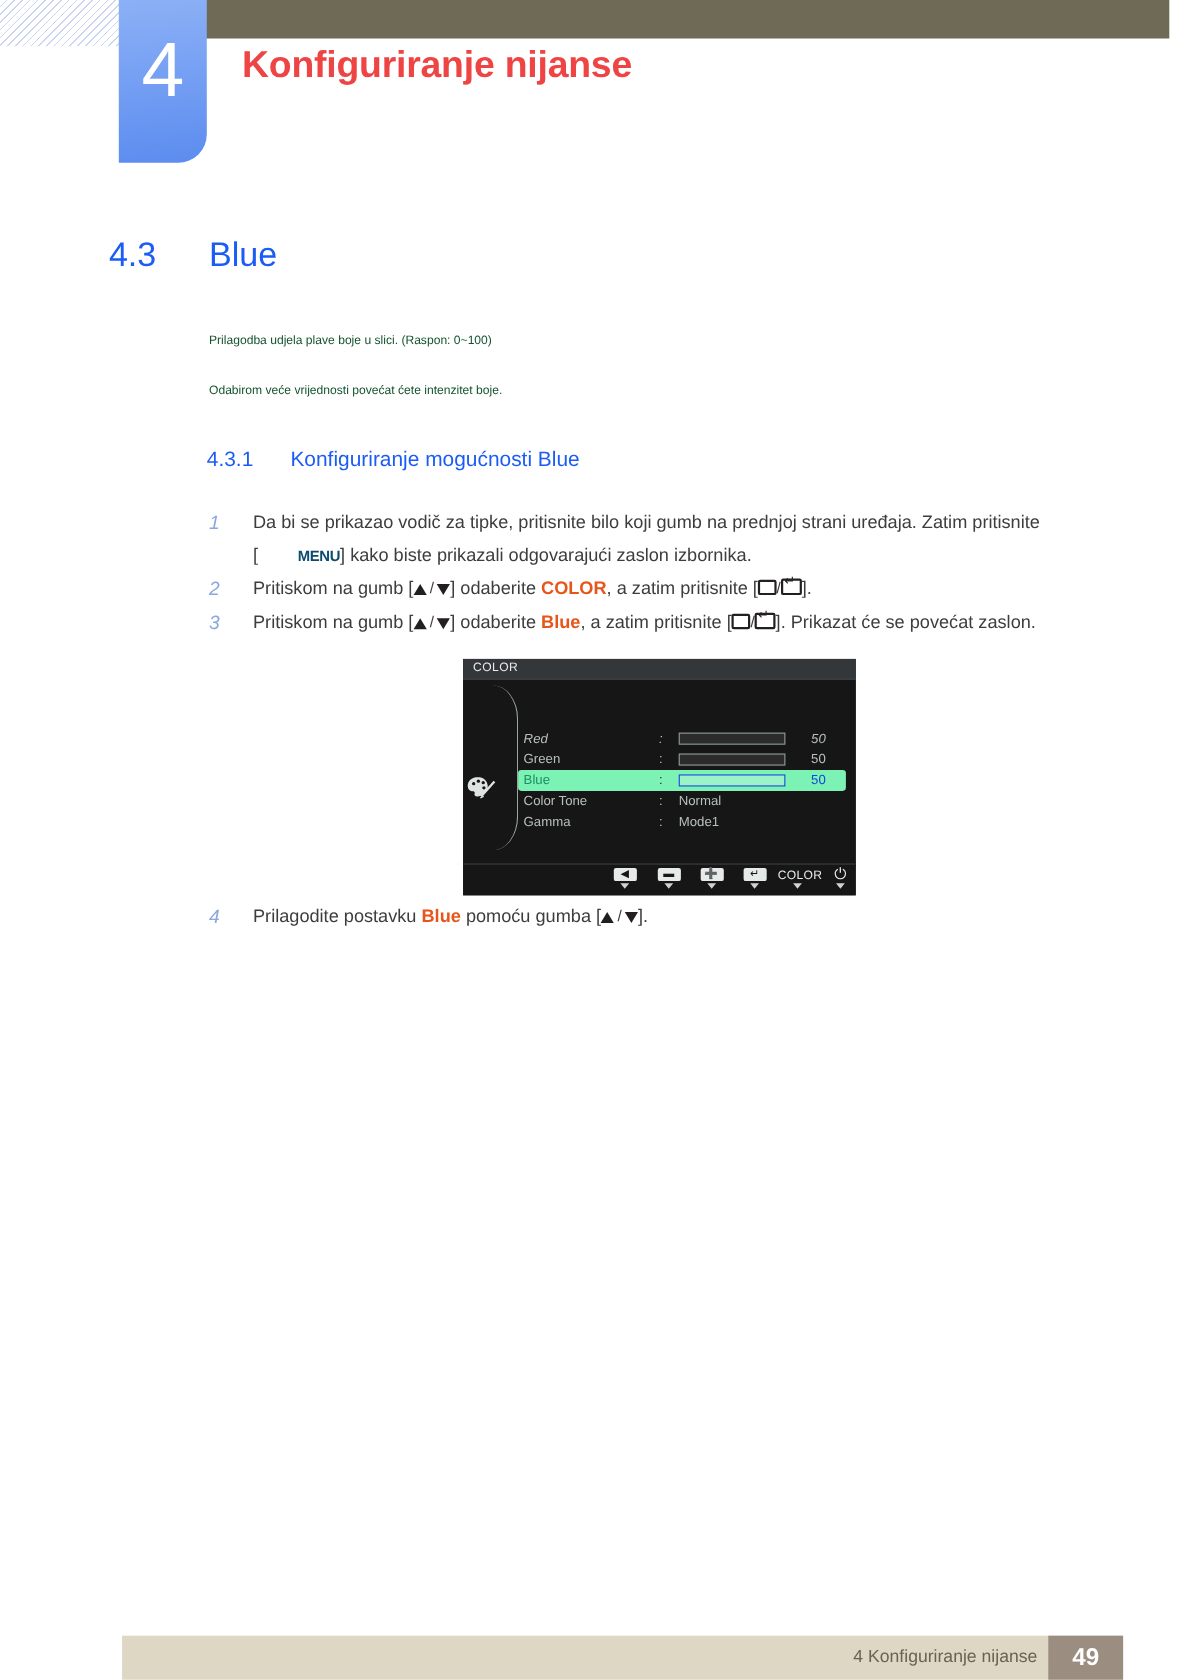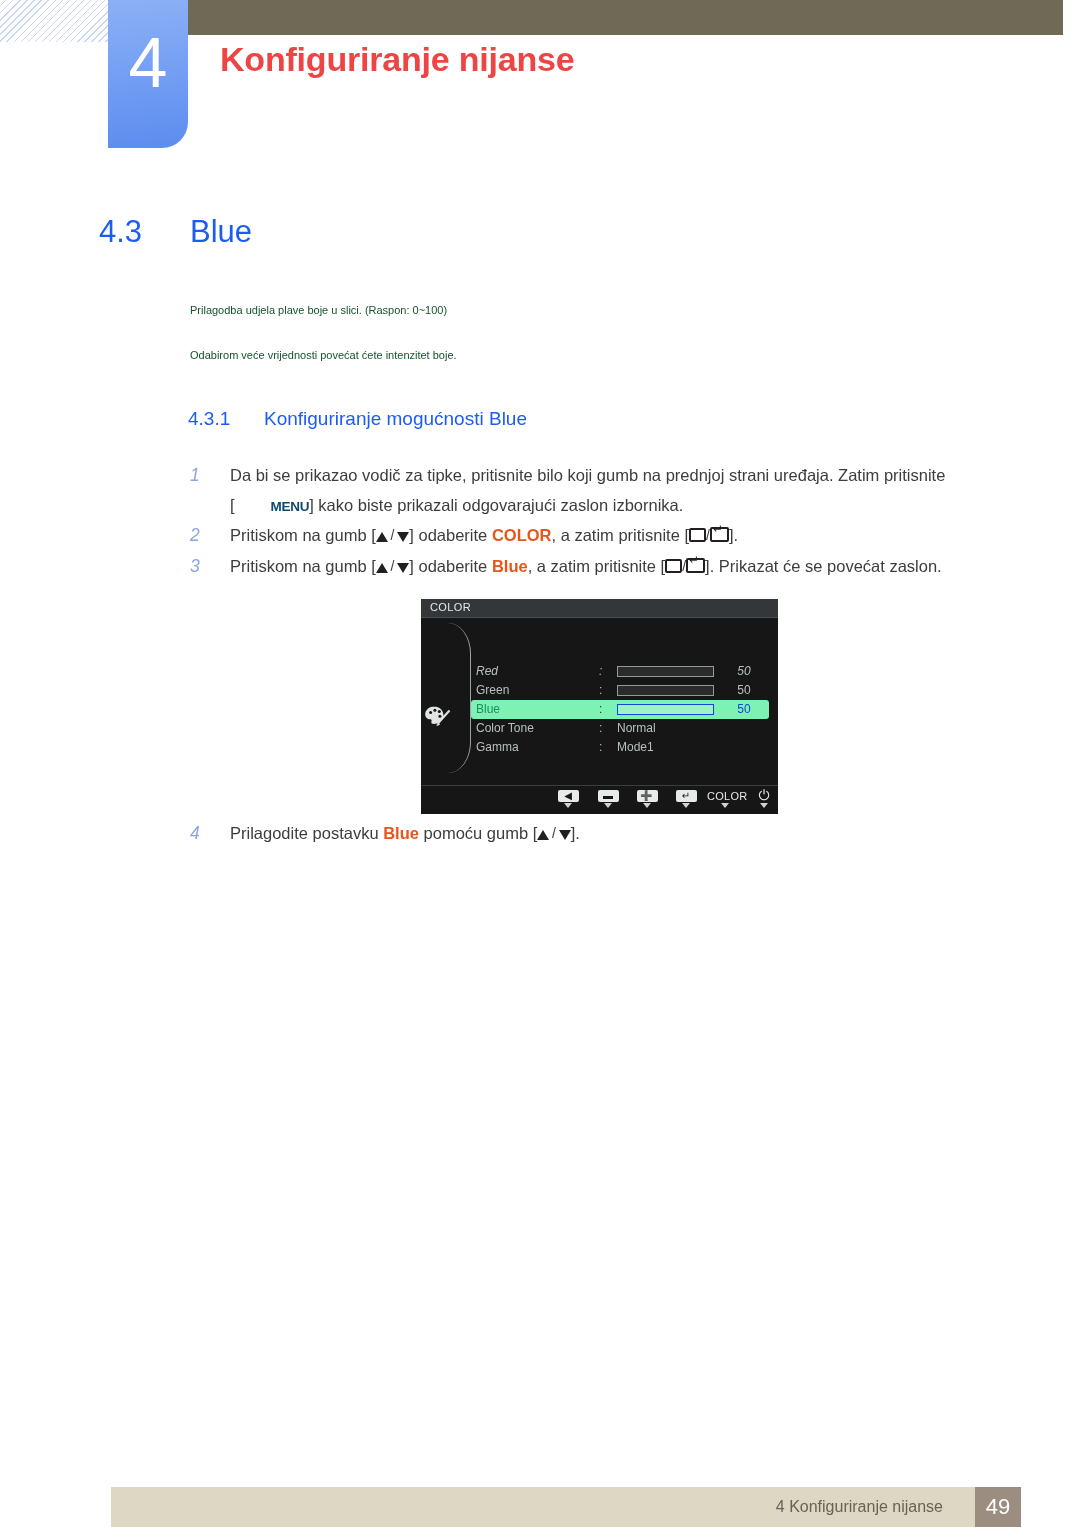--- a/index.html
+++ b/index.html
@@ -344,25 +344,25 @@
   #footer-text {
     position: absolute;
     right: 78px; top: 11px;
     font-size: 16px;
     color: #6b6155;
     margin-left: 16px;
   }
   #footer-pageno {
     position: absolute;
     right: 0px; top: 0;
-    width: 46px; height: 40px;
+    width: 68px; height: 40px;
     background: #9b8d80;
     color: #ffffff;
     font-size: 22px;
-    font-weight: normal;
+    font-weight: bold;
     line-height: 40px;
     text-align: center;
   }
 </style>
 </head>
 <body>
 
 <div id="page-header">
   <div id="hatch-deco"></div>
   <div id="chapter-bar"></div>
@@ -482,19 +482,19 @@
     <span class="osd-btn" id="btn-power">
       <span class="glyph"><span class="power">⏻</span></span>
       <span class="tri"></span>
     </span>
 
   </div>
 </div>
 
 <div class="step" id="step-4">
   <span class="marker">4</span>
-  <span class="text"><span>Prilagodite postavku </span><span class="hl-blue-word">Blue</span><span> pomoću gumb [</span><span class="icon-up"></span><span class="gl"> / </span><span class="icon-down"></span><span>].</span></span>
+  <span class="text"><span>Prilagodite postavku </span><span class="hl-blue-word">Blue</span><span> pomoću gumba [</span><span class="icon-up"></span><span class="gl"> / </span><span class="icon-down"></span><span>].</span></span>
 </div>
 
 <div id="page-footer">
   <span id="footer-text">4 Konfiguriranje nijanse</span>
   <span id="footer-pageno">49</span>
 </div>
 
 </body></html>

